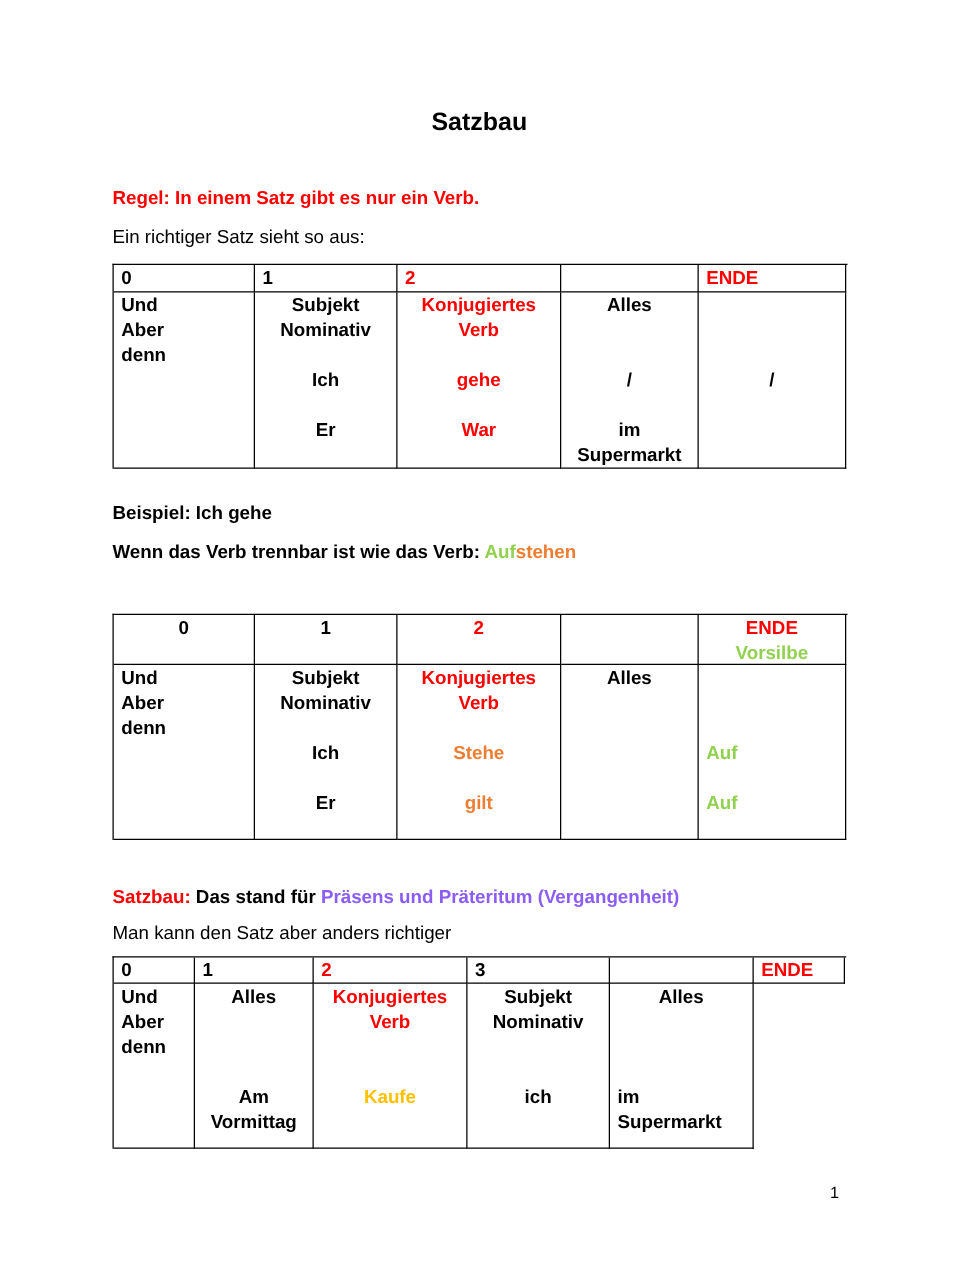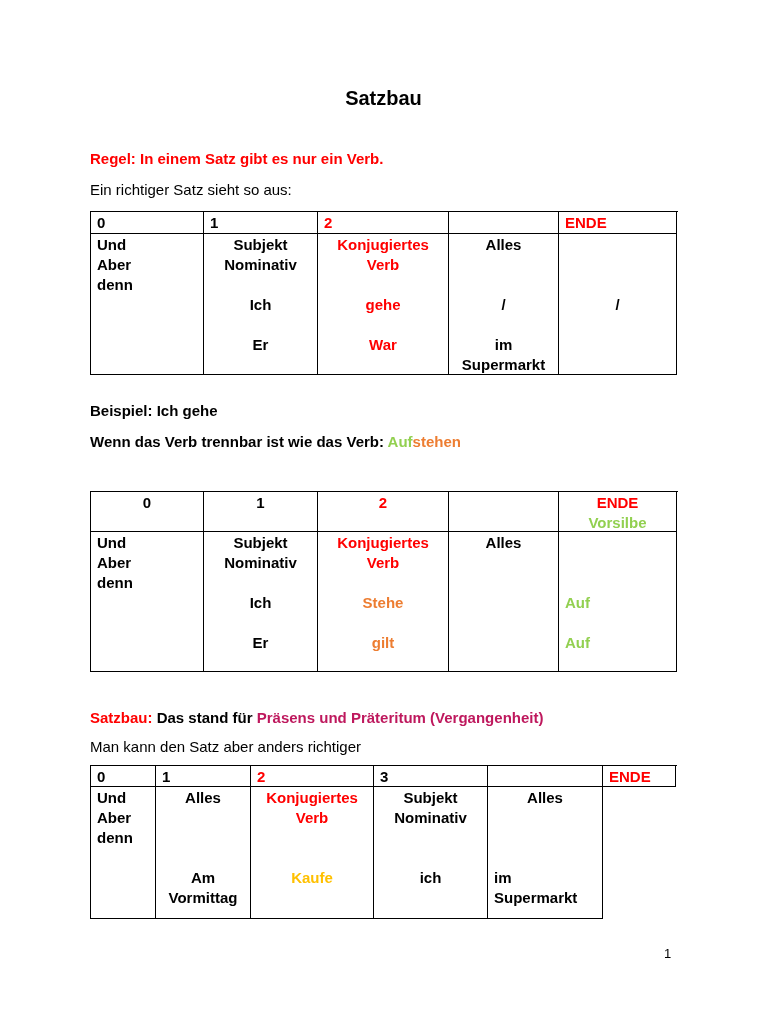--- a/index.html
+++ b/index.html
@@ -147,21 +147,21 @@
           <div class="tline">&nbsp;</div>
           <div class="tline">&nbsp;</div>
           <div class="tline" style="color: rgb(146, 208, 80);">Auf</div>
           <div class="tline">&nbsp;</div>
           <div class="tline" style="color: rgb(146, 208, 80);">Auf</div>
         </div>
       </div>
     </div>
 
   <div class="para h-achtung">
-    <span style="color:#FF0000;">Satzbau: </span><span>Das stand für </span><span style="color:#be185d;">Präsens und Präteritum (Vergangenheit)</span>
+    <span style="color:#FF0000;">Satzbau: </span><span>Das stand für </span><span style="color:#8b5cf6;">Präsens und Präteritum (Vergangenheit)</span>
   </div>
 
   <div class="para h-mankann">Man kann den Satz aber anders richtiger</div>
 
   <div class="ttable t3" style="width: 586px;">
       <div class="trow">
         <div class="tcell" style="width: 65px; height: 21px; text-align: left;">
           <div class="tline">0</div>
         </div>
         <div class="tcell" style="width: 95px; height: 21px; text-align: left;">

